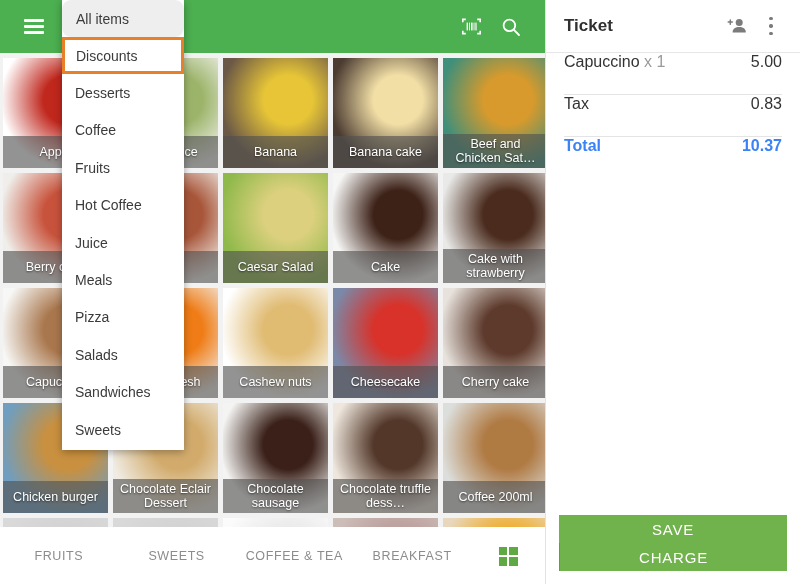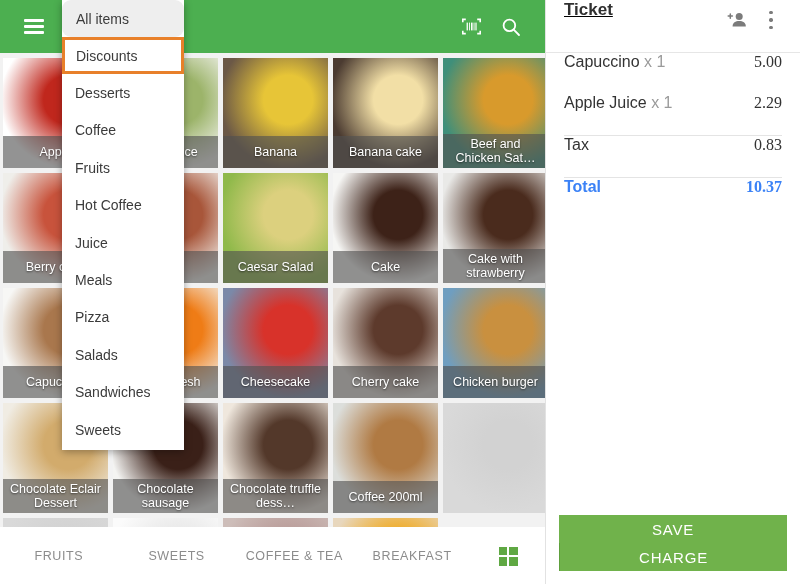--- a/index.html
+++ b/index.html
@@ -128,40 +128,39 @@
 
   
   #ticket {
     width: 255px; height: 584px;
     background: #ffffff;
     border-left: 1px solid #e2e2e2;
     display: flex; flex-direction: column;
   }
   #ticket-head {
     height: 53px; min-height: 53px;
-    display: flex; align-items: flex-start;
+    display: flex; align-items: center;
     padding: 0 12px 0 18px;
     border-bottom: 1px solid #e6e6e6;
-    text-decoration: underline;
   }
   #ticket-title { font-size: 17px; font-weight: bold; color: #303030; }
   #ticket-head .spacer { flex: 1; }
   .t-icon { width: 34px; height: 40px; display: flex; align-items: center; justify-content: center; cursor: pointer; }
   .kebab { width: 4px; height: 18px; display: flex; flex-direction: column; justify-content: space-between; align-items: center; }
   .kebab i { width: 3.4px; height: 3.4px; border-radius: 50%; background: #7b7b7b; display: block; }
 
   #ticket-body { flex: 1; padding: 0 18px; overflow: hidden; }
   .line {
     height: 41px;
     display: flex; align-items: flex-start;
     font-size: 16px; color: #333333;
   }
   .line .nm { flex: 1; white-space: nowrap; }
   .line .nm .qty { color: #9a9a9a; }
-  .line .amt { font-variant-numeric: tabular-nums; font-family: Liberation Serif, serif; }
+  .line .amt { font-variant-numeric: tabular-nums; }
   .line.total { font-weight: bold; color: #3b82f6; }
   .rule { height: 1px; background: #e4e4e4; }
 
   #ticket-actions {
     height: 56px; min-height: 56px;
     margin: 0 13px 13px 13px;
     display: flex;
     flex-direction: column;
   }
   .act-btn {
@@ -259,20 +258,24 @@
           </div>
           <div class="tile">
             <div class="photo" style="background: radial-gradient(circle at 62% 38%, rgb(169, 119, 77) 0%, rgb(169, 119, 77) 26%, rgb(247, 247, 245) 72%), linear-gradient(145deg, rgb(247, 247, 245), rgb(169, 119, 77));"></div>
             <div class="label">Capuccino</div>
           </div>
           <div class="tile">
             <div class="photo" style="background: radial-gradient(circle at 62% 38%, rgb(239, 124, 22) 0%, rgb(239, 124, 22) 26%, rgb(243, 243, 239) 72%), linear-gradient(145deg, rgb(243, 243, 239), rgb(239, 124, 22));"></div>
             <div class="label">Carrot Fresh</div>
           </div>
           <div class="tile">
+            <div class="photo" style="background: radial-gradient(circle at 62% 38%, rgb(224, 187, 114) 0%, rgb(224, 187, 114) 26%, rgb(255, 255, 255) 72%), linear-gradient(145deg, rgb(255, 255, 255), rgb(224, 187, 114));"></div>
+            <div class="label">Cashew nuts</div>
+          </div>
+          <div class="tile">
             <div class="photo" style="background: radial-gradient(circle at 62% 38%, rgb(216, 50, 42) 0%, rgb(216, 50, 42) 26%, rgb(123, 137, 168) 72%), linear-gradient(145deg, rgb(123, 137, 168), rgb(216, 50, 42));"></div>
             <div class="label">Cheesecake</div>
           </div>
           <div class="tile">
             <div class="photo" style="background: radial-gradient(circle at 62% 38%, rgb(93, 58, 44) 0%, rgb(93, 58, 44) 26%, rgb(231, 226, 220) 72%), linear-gradient(145deg, rgb(231, 226, 220), rgb(93, 58, 44));"></div>
             <div class="label">Cherry cake</div>
           </div>
           <div class="tile">
             <div class="photo" style="background: radial-gradient(circle at 62% 38%, rgb(201, 144, 63) 0%, rgb(201, 144, 63) 26%, rgb(111, 158, 192) 72%), linear-gradient(145deg, rgb(111, 158, 192), rgb(201, 144, 63));"></div>
             <div class="label">Chicken burger</div>
@@ -367,24 +370,20 @@
             <i></i>
           </span>
       </div>
     </div>
 
     <div id="ticket-body">
         <div class="line">
           <div class="nm"><span>Capuccino</span> <span class="qty">x 1</span></div>
           <div class="amt">5.00</div>
         </div>
-        <div class="line">
-          <div class="nm"><span>Apple Juice</span> <span class="qty">x 1</span></div>
-          <div class="amt">2.29</div>
-        </div>
         <div class="rule"></div>
         <div class="line">
           <div class="nm">Tax</div>
           <div class="amt">0.83</div>
         </div>
         <div class="rule"></div>
         <div class="line total">
           <div class="nm">Total</div>
           <div class="amt">10.37</div>
         </div>

